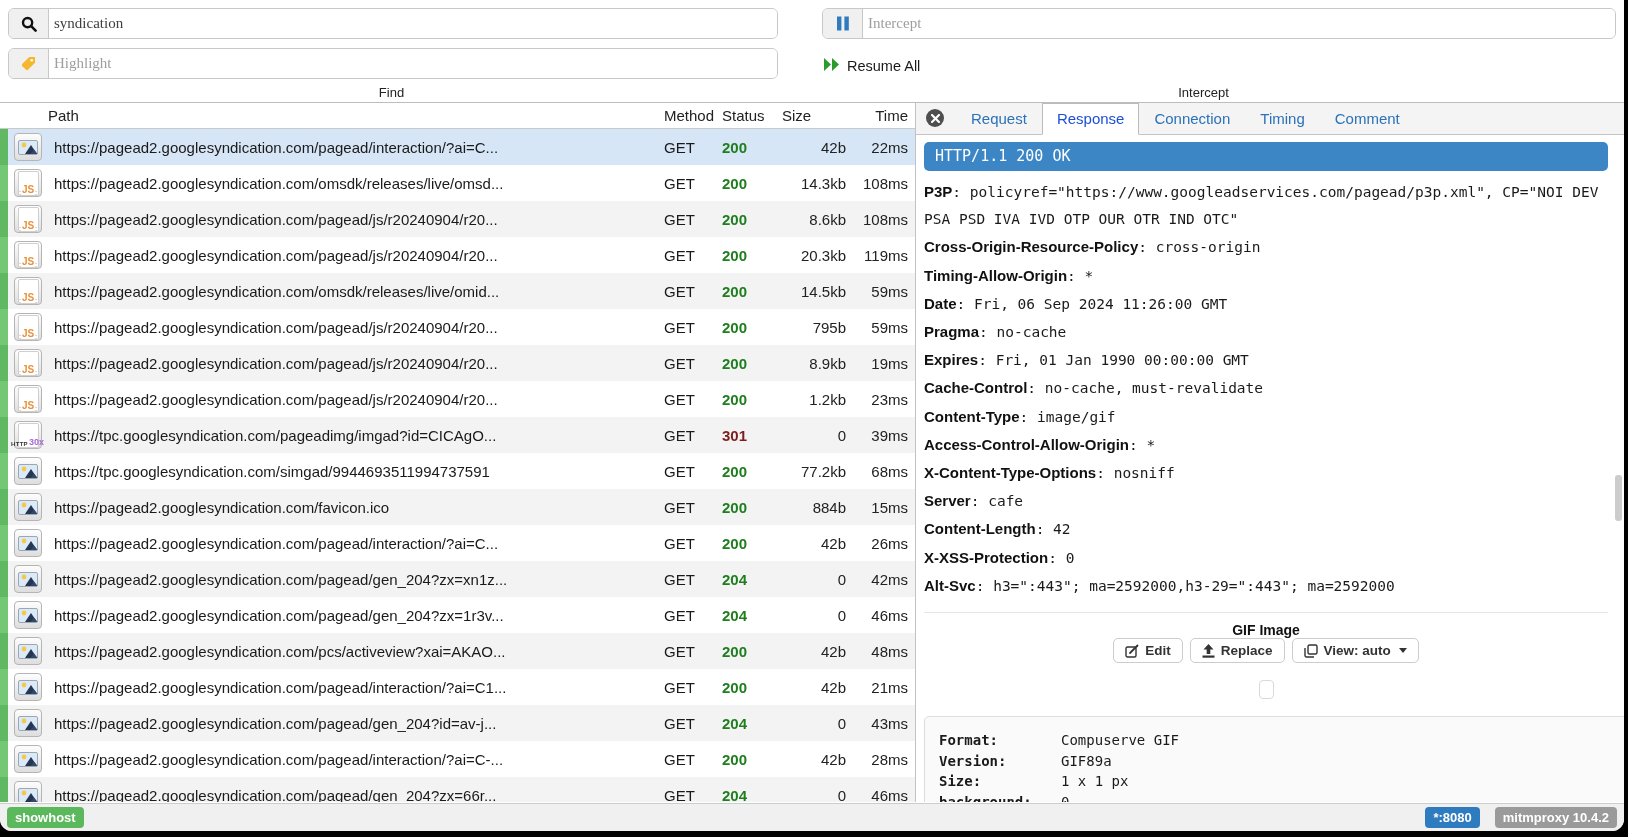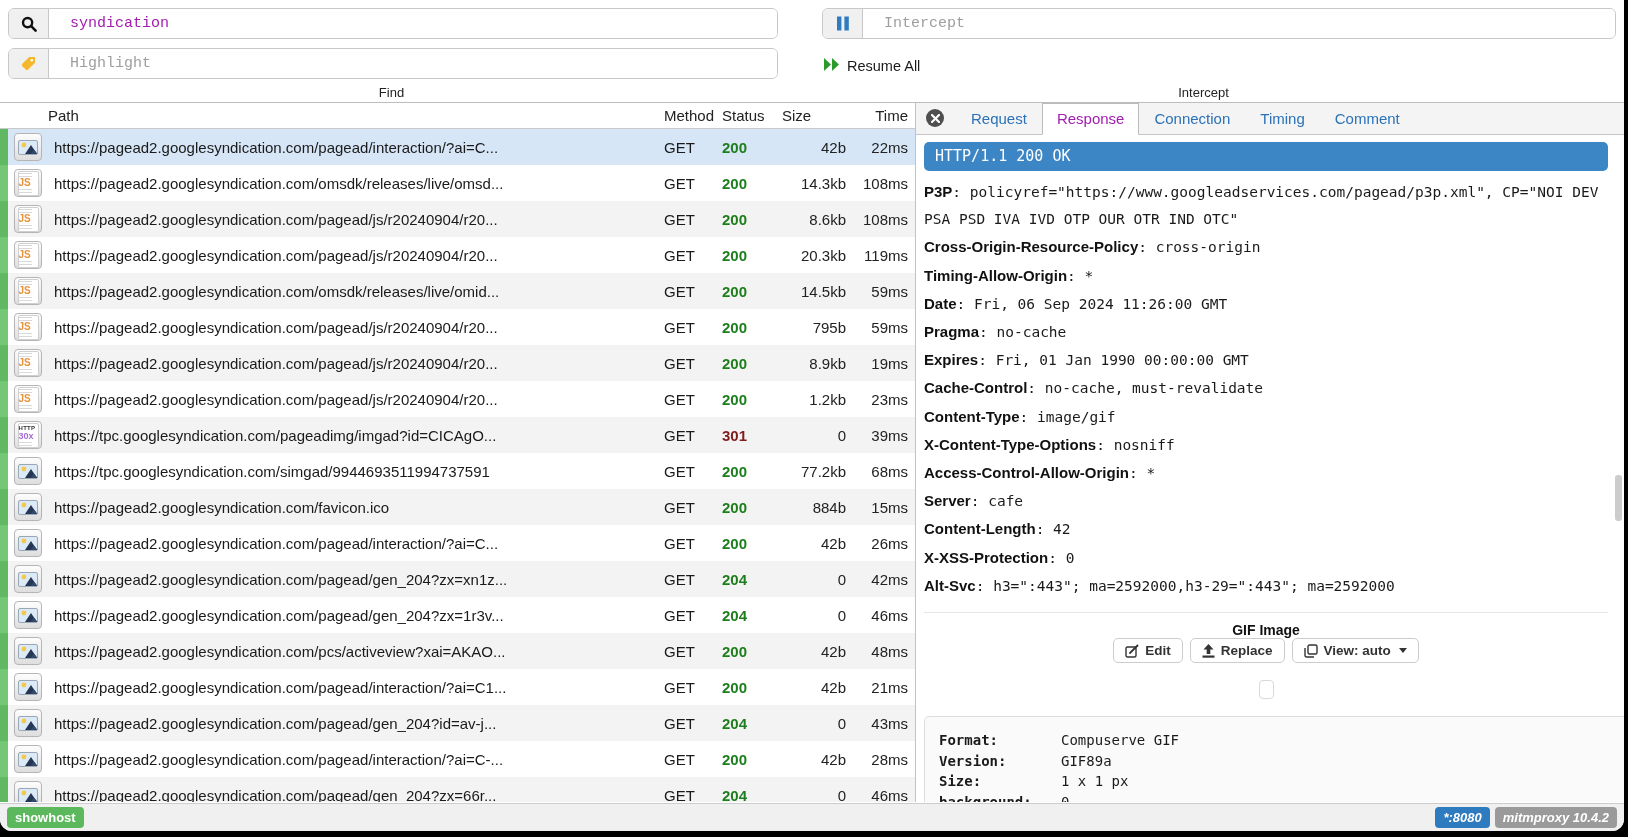--- a/index.html
+++ b/index.html
@@ -20,22 +20,22 @@
   .top-right { flex: 1; padding: 8px 8px 0 39px; }
   .igroup {
     display: flex; height: 31px; border: 1px solid #c8c8c8; border-radius: 6px;
     background: #fff; overflow: hidden; margin-bottom: 9px;
   }
   .addon {
     width: 40px; background: #f0f0f0; border-right: 1px solid #c8c8c8;
     display: flex; align-items: center; justify-content: center; flex: none;
   }
   .igroup input {
-    flex: 1; border: none; outline: none; padding: 0 21px;
-    font-size: 15px; color: #a21caf; font-family: Liberation Mono, monospace; background: #fff;
+    flex: 1; border: none; outline: none; padding: 0 5px;
+    font-size: 15px; color: #404040; font-family: Liberation Serif, serif; background: #fff;
   }
   .igroup input::placeholder { color: #9e9e9e; }
   .resume-all {
     display: inline-flex; align-items: center; gap: 7px; margin: 10px 0 0 2px;
     font-size: 14.5px; color: #1a1a1a; cursor: pointer;
   }
   .panel-label {
     position: absolute; left: 0; right: 0; bottom: 2px; text-align: center;
     font-size: 13px; color: #222;
   }
@@ -57,21 +57,21 @@
   .frow:nth-child(odd) .gbar { background: #60b862; }
   .icell { display: flex; justify-content: center; }
   .icon-frame {
     width: 28px; height: 28px; border: 1px solid #b5b5b5; border-radius: 4px;
     background: linear-gradient(#fdfdfd, #dedede);
     display: flex; align-items: center; justify-content: center;
   }
   .row-icon { display: none; align-items: center; justify-content: center; }
   .doc {
     width: 21px; height: 25px; background: #fff; border: 1px solid #cfcfcf; border-radius: 2px;
-    display: flex; flex-direction: column; align-items: flex-start; justify-content: center; gap: 1px;
+    display: flex; align-items: flex-end; justify-content: center; gap: 1px;
   }
   .doc .lines { width: 13px; height: 4px;
     background: repeating-linear-gradient(#d9d9d9 0 1px, transparent 1px 3px); }
   .js-glyph { font-size: 10px; font-weight: bold; color: #e8923c; line-height: 10px; }
   .http-glyph { font-size: 6px; font-weight: bold; color: #333; line-height: 6px; letter-spacing: .3px; }
   .redirect-glyph { font-size: 9px; font-weight: bold; color: #a86bd4; line-height: 9px; }
   .pcell { white-space: nowrap; overflow: hidden; padding-left: 6px; padding-right: 4px; }
   .scell { font-weight: 600; }
   .st-200, .st-204 { color: #1e7e1e; }
   .st-301 { color: #7f1d1d; }
@@ -86,21 +86,21 @@
   .close-btn {
     width: 18px; height: 18px; border-radius: 50%; background: #4f4f4f;
     display: flex; align-items: center; justify-content: center;
     margin: 0 12px 7px 2px; cursor: pointer; flex: none;
   }
   .tab {
     font-size: 15px; color: #2b72b8; padding: 6px 14px 7px 14px; cursor: pointer;
     border: 1px solid transparent; margin-bottom: -1px;
   }
   .tab.active {
-    background: #fff; color: #a21caf; border-color: #bbb; border-bottom-color: #fff;
+    background: #fff; color: #1d4ed8; border-color: #bbb; border-bottom-color: #fff;
   }
   .detail-content { flex: 1; padding: 7px 16px 0 8px; overflow: hidden; position: relative; }
   .http-bar {
     background: #3c86c6; color: #fff; border-radius: 5px;
     font-family: "DejaVu Sans Mono", monospace; font-size: 15px;
     padding: 5px 11px; height: 29px;
   }
   .headers { margin-top: 7px; }
   .hline { line-height: 27.2px; font-size: 14.5px; overflow-wrap: anywhere; }
   .hname { font-weight: bold; color: #111; font-size: 15px; }
@@ -136,21 +136,21 @@
     background: #f0f0f0; border-top: 1px solid #ccc;
     display: flex; align-items: center; justify-content: space-between; padding: 0 7px;
   }
   .badge {
     display: inline-block; color: #fff; font-size: 13px; font-weight: bold;
     padding: 3px 8px; border-radius: 4px;
   }
   .badge.green { background: #5cb85c; }
   .badge.blue { background: #2e7bbf; }
   .badge.gray { background: #9a9a9a; }
-  .badge-group { display: flex; gap: 5px; font-style: italic; }
+  .badge-group { display: flex; gap: 15px; }
 </style>
 </head>
 <body>
 
 <div class="window">
 
   <div class="topbar">
     <div class="top-col top-left">
       <div class="igroup">
         <div class="addon">
@@ -672,25 +672,25 @@
 
   <div class="hline">
     <span class="hname">Cache-Control</span><span class="hval">: no-cache, must-revalidate</span>
   </div>
 
   <div class="hline">
     <span class="hname">Content-Type</span><span class="hval">: image/gif</span>
   </div>
 
   <div class="hline">
+    <span class="hname">Access-Control-Allow-Origin</span><span class="hval">: *</span>
+  </div>
+
+  <div class="hline">
     <span class="hname">X-Content-Type-Options</span><span class="hval">: nosniff</span>
-  </div>
-
-  <div class="hline">
-    <span class="hname">Access-Control-Allow-Origin</span><span class="hval">: *</span>
   </div>
 
   <div class="hline">
     <span class="hname">Server</span><span class="hval">: cafe</span>
   </div>
 
   <div class="hline">
     <span class="hname">Content-Length</span><span class="hval">: 42</span>
   </div>
 

